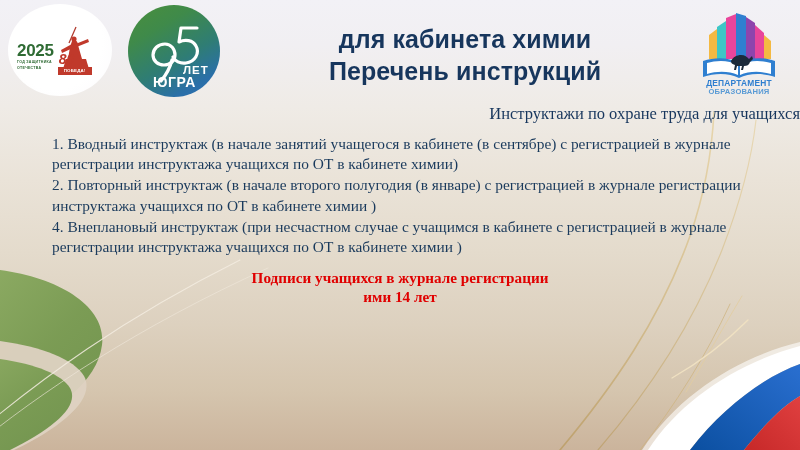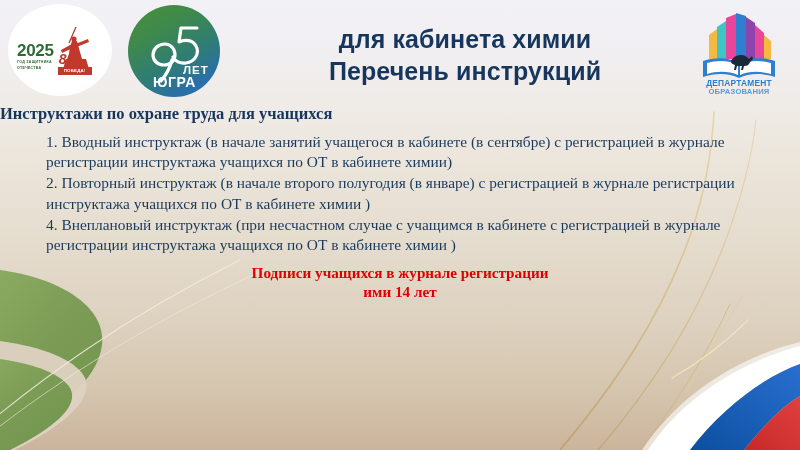--- a/index.html
+++ b/index.html
@@ -151,30 +151,30 @@
   .title-line { display: block; }
 
   
   .content {
     position: absolute;
     left: 0;
     top: 104px;
     width: 800px;
   }
   .section-heading {
-    text-align: left;
+    text-align: right;
     font-family: "Liberation Serif", serif;
-    font-weight: bold;
+    font-weight: normal;
     font-size: 16.5px;
     color: #17365d;
     line-height: 1.2;
     margin-bottom: 8px;
   }
   .list {
-    margin: 4px;
+    margin: 10px;
     padding: 0 26px 0 42px;
     list-style: none;
   }
   .list li {
     font-family: "Liberation Serif", serif;
     font-size: 15.4px;
     color: #1a3a5c;
     line-height: 1.33;
     text-align: left;
     margin: 0 0 0.5px 0;

